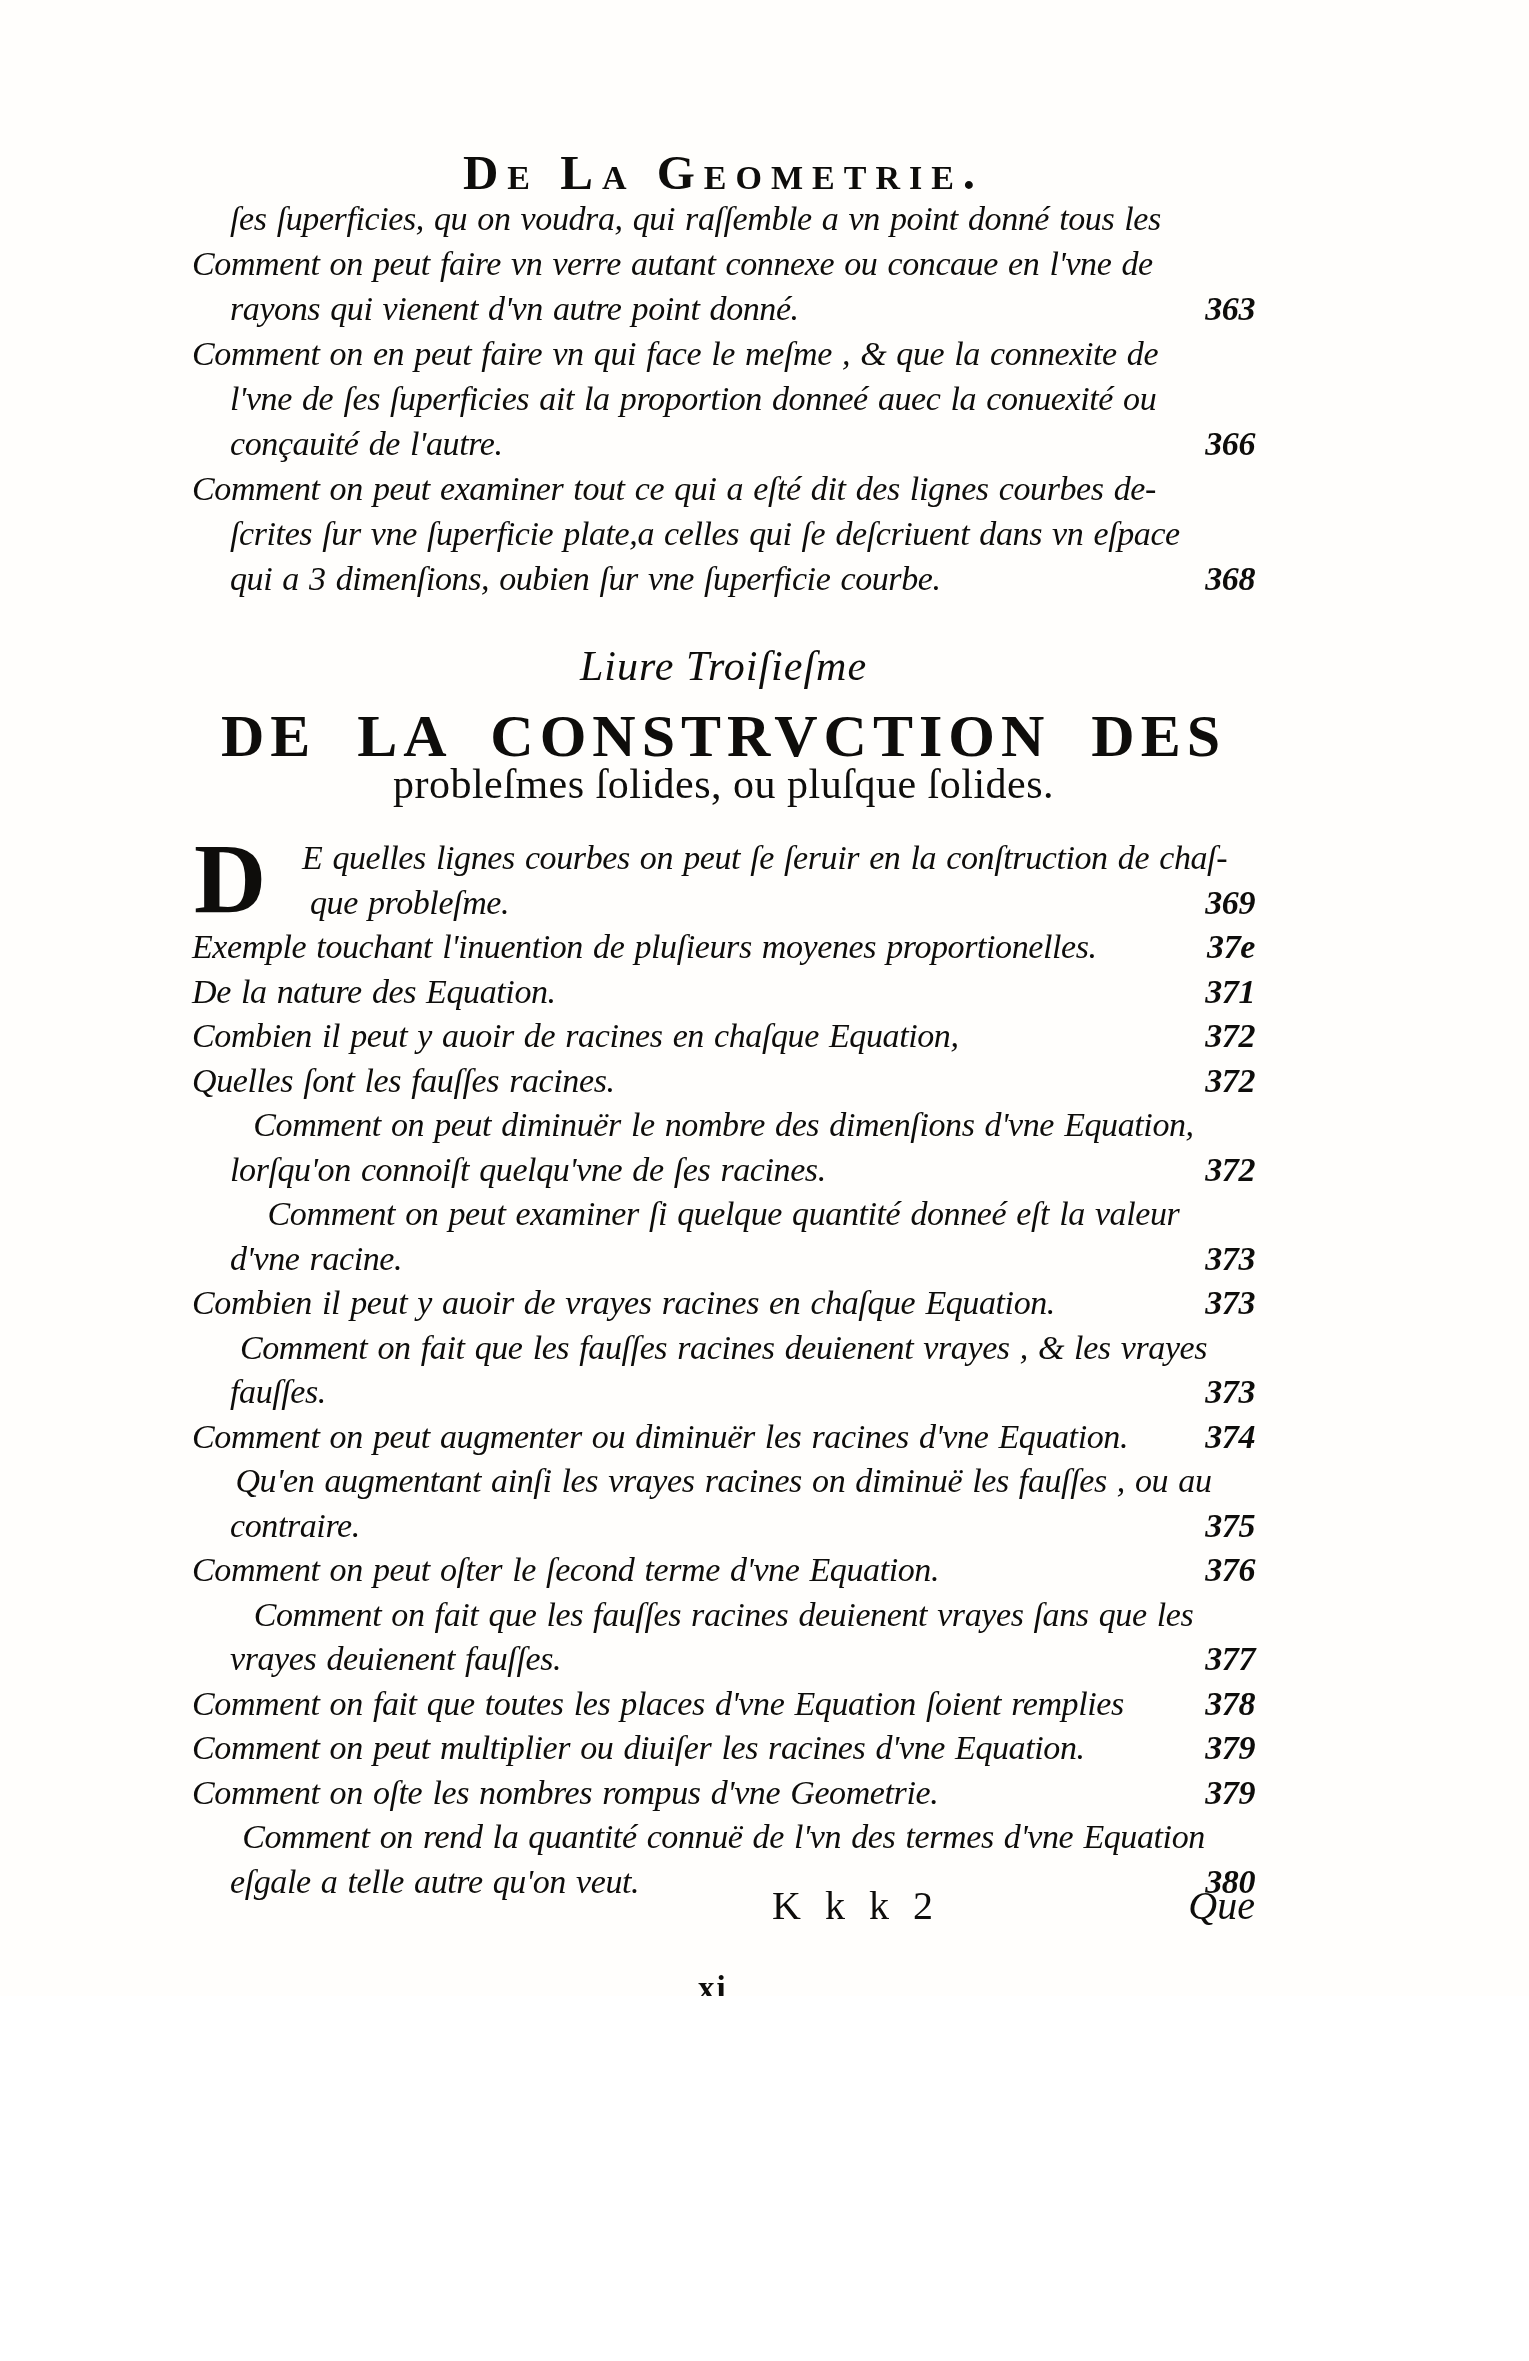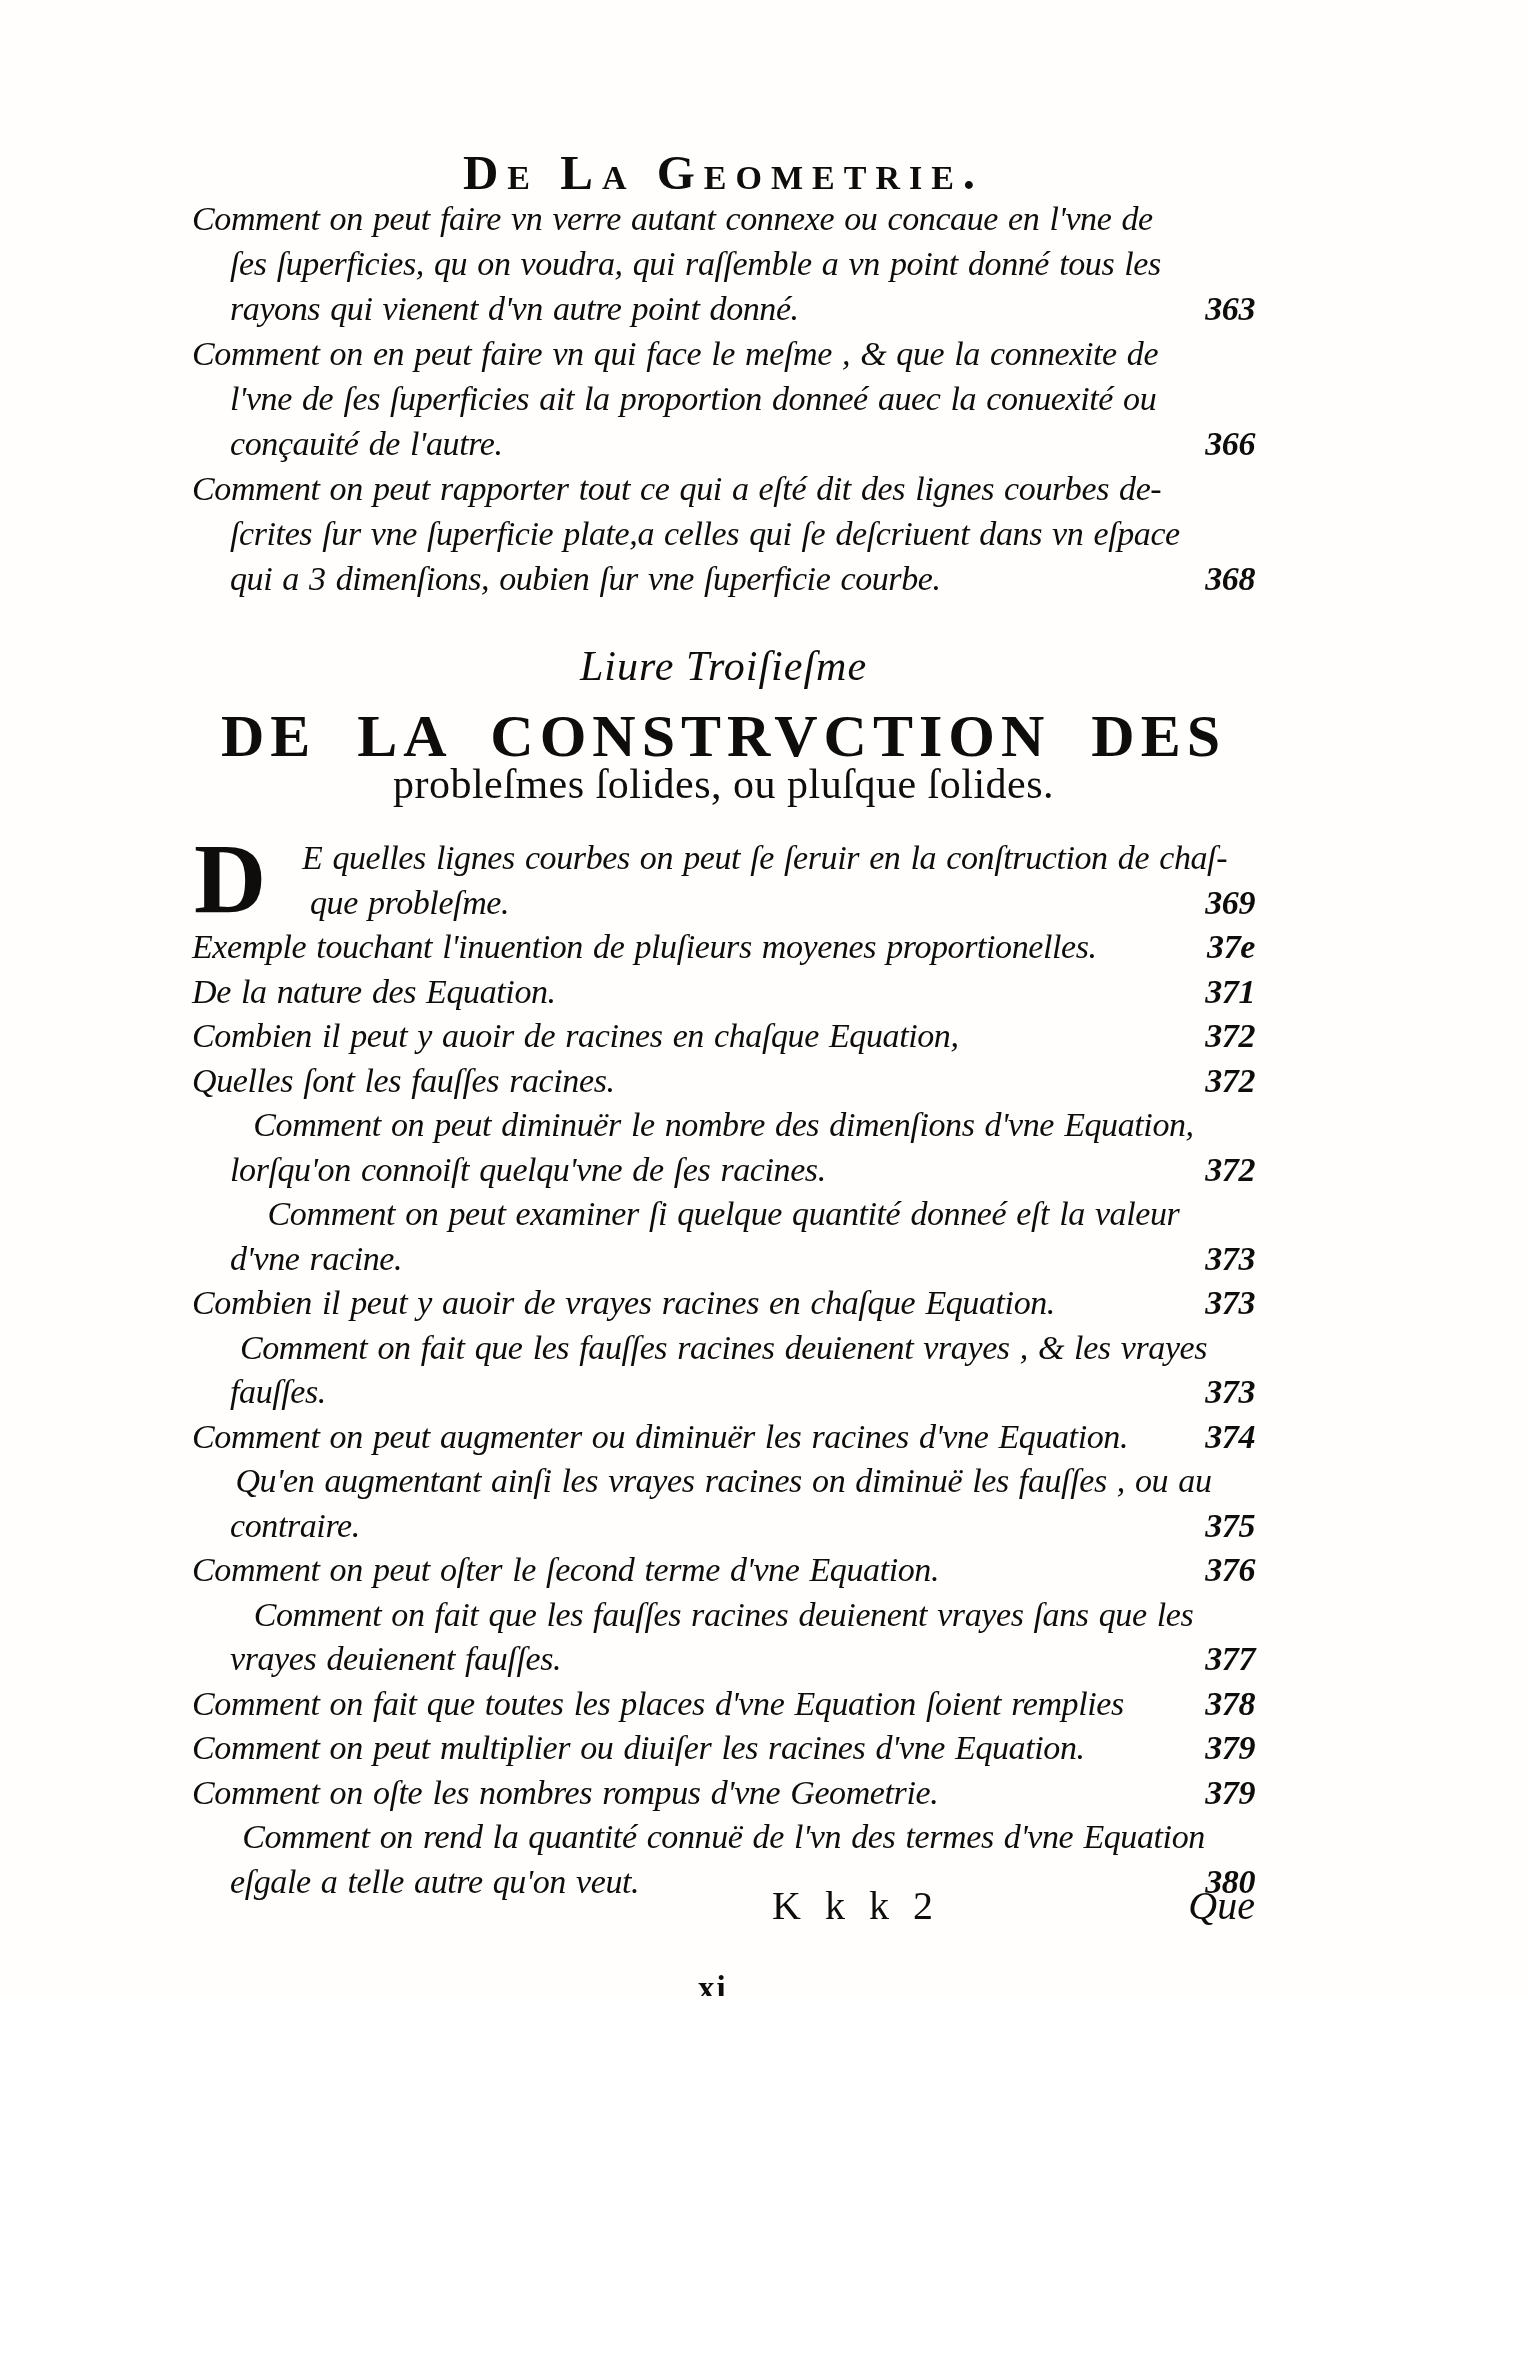--- a/index.html
+++ b/index.html
@@ -72,39 +72,39 @@
 
 <div class="page">
 
   <div class="block running-head">
     <span>De La Geometrie.</span>
   </div>
 
   <div class="block toc s1">
 
     <div>
+      <div class="ln cont"><span>ſes ſuperficies, qu on voudra, qui raſſemble a vn point donné tous les</span></div>
       <div class="ln"><span>Comment on peut faire vn verre autant connexe ou concaue en l'vne de</span></div>
-      <div class="ln cont"><span>ſes ſuperficies, qu on voudra, qui raſſemble a vn point donné tous les</span></div>
       <div class="ln cont last">
         <span>rayons qui vienent d'vn autre point donné.</span>
         <span class="pg">363</span>
       </div>
     </div>
 
     <div>
       <div class="ln"><span>Comment on en peut faire vn qui face le meſme , &amp; que la connexite de</span></div>
       <div class="ln cont"><span>l'vne de ſes ſuperficies ait la proportion donneé auec la conuexité ou</span></div>
       <div class="ln cont last">
         <span>conçauité de l'autre.</span>
         <span class="pg">366</span>
       </div>
     </div>
 
     <div>
-      <div class="ln"><span>Comment on peut rapporter tout ce qui a eſté dit des lignes courbes de-</span></div>
+      <div class="ln"><span>Comment on peut examiner tout ce qui a eſté dit des lignes courbes de-</span></div>
       <div class="ln cont"><span>ſcrites ſur vne ſuperficie plate,a celles qui ſe deſcriuent dans vn eſpace</span></div>
       <div class="ln cont last">
         <span>qui a 3 dimenſions, oubien ſur vne ſuperficie courbe.</span>
         <span class="pg">368</span>
       </div>
     </div>
 
   </div>
 
   <div class="block kicker">

